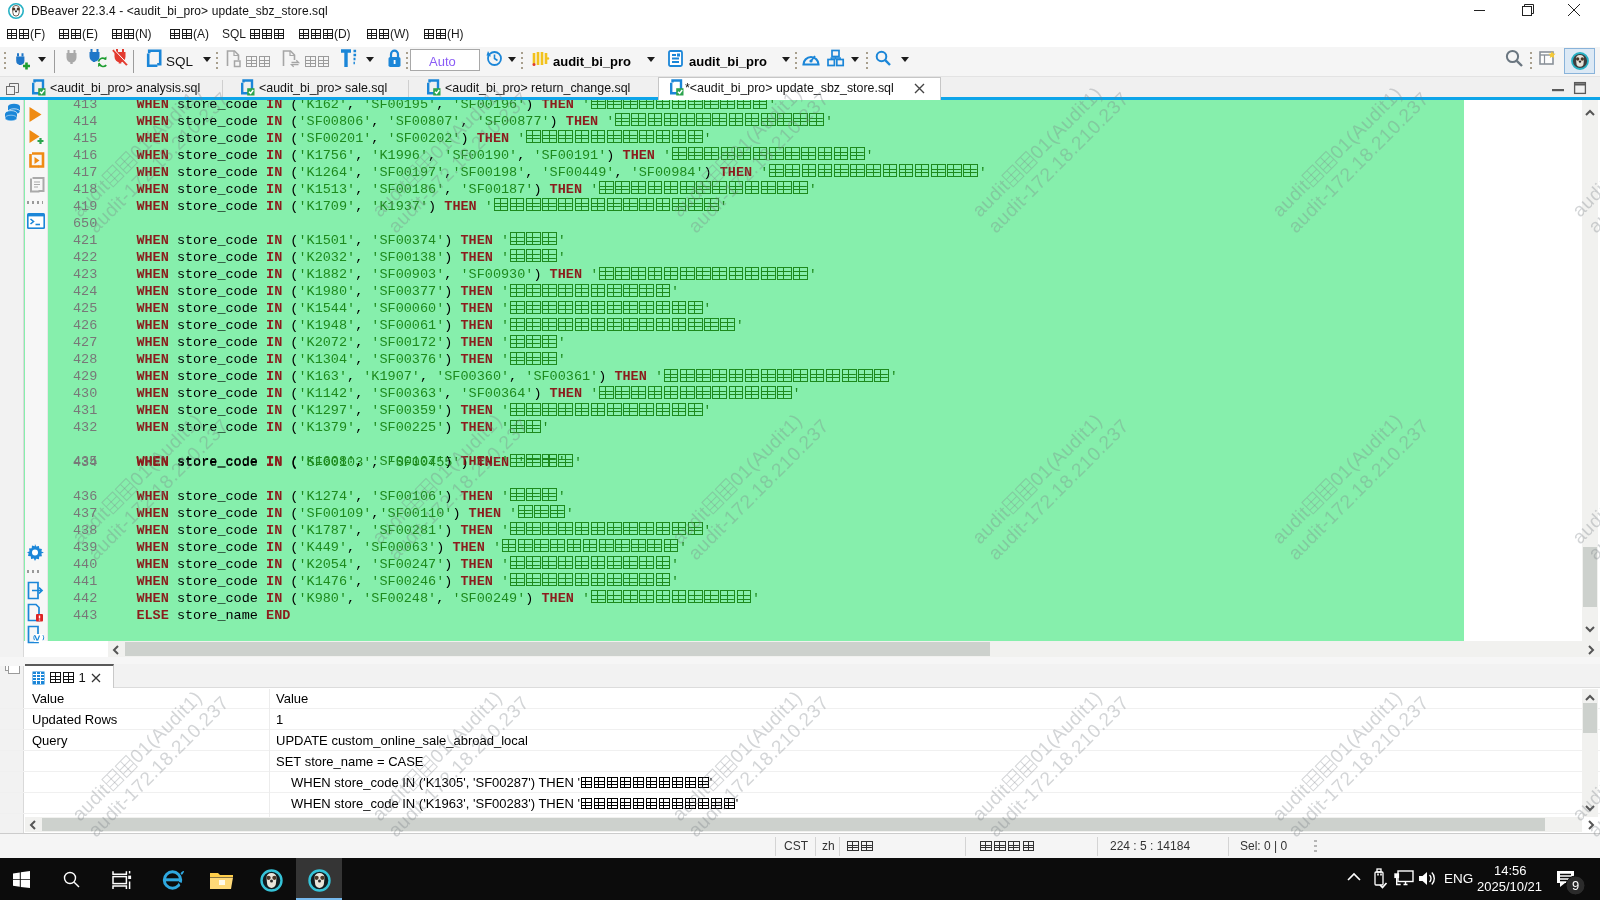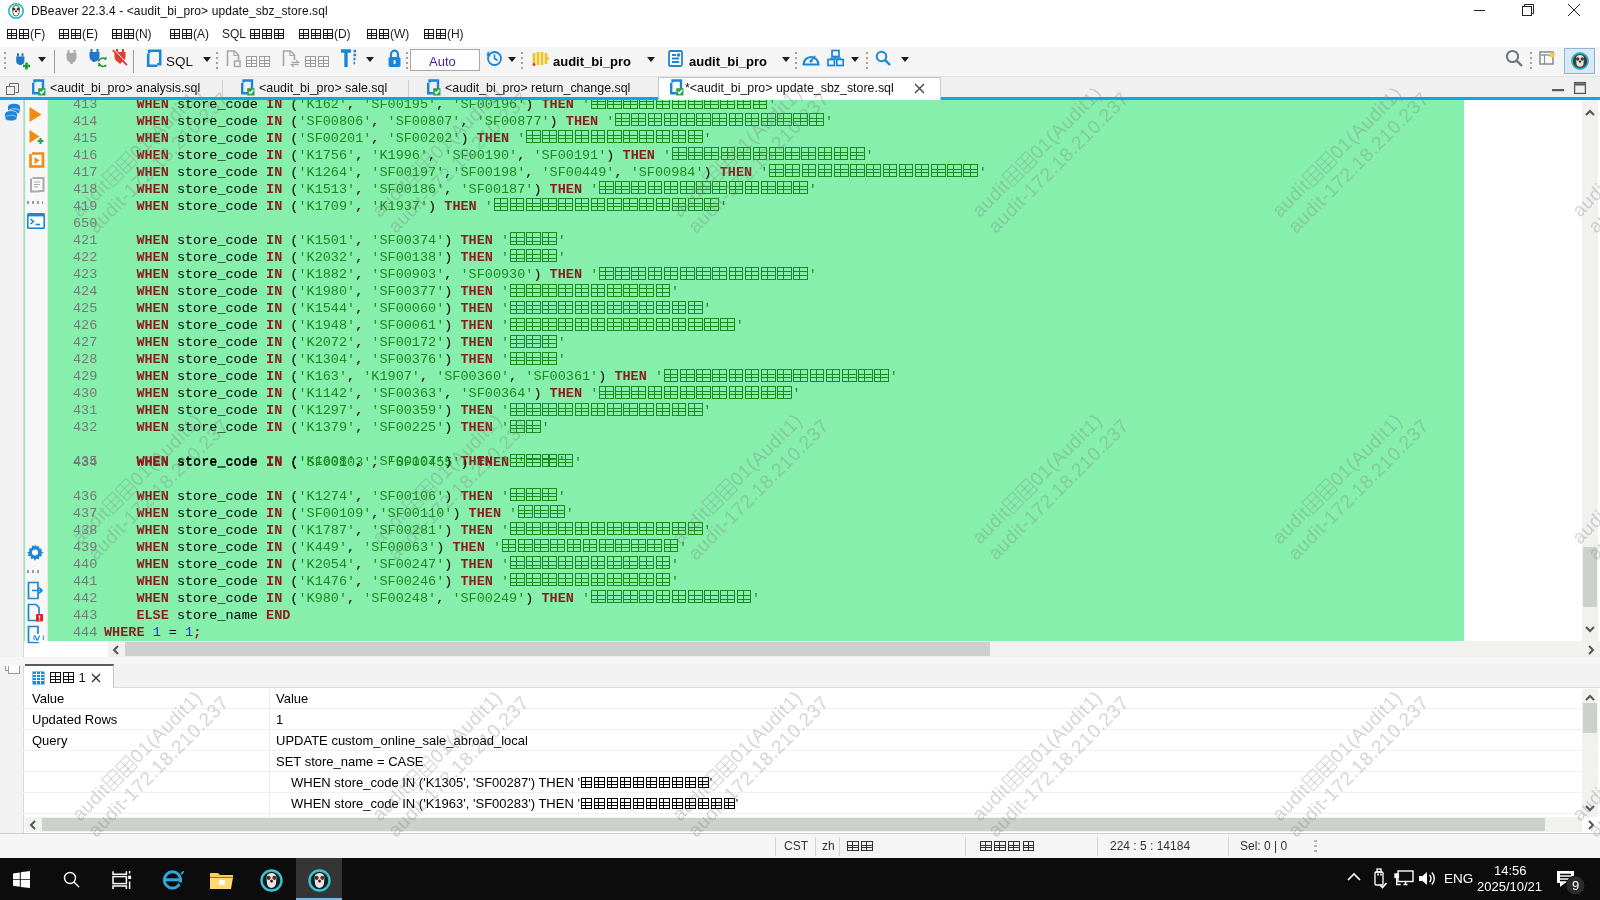--- a/index.html
+++ b/index.html
@@ -160,21 +160,21 @@
   <path d="M13.5 2h3M13.5 6h3M13.5 10h2M13.5 14h1.4" stroke="#1b86d8" stroke-width="2.6" stroke-dasharray="2.6 1.6"></path>
  </svg>
  <div class="car" style="left:366px;top:10px"></div>
  <svg class="abs" style="left:387px;top:2px" width="15" height="19" viewBox="0 0 15 19">
   <path d="M4 8V5.2a3.5 3.5 0 0 1 7 0V8" fill="none" stroke="#1b86d8" stroke-width="2.2"></path>
   <rect x="1.5" y="8" width="12" height="10" rx="1.8" fill="#1b86d8"></rect>
   <rect x="6.7" y="11" width="1.8" height="4" fill="#fff"></rect>
  </svg>
  <div class="hdl" style="left:406px"></div>
  <div class="abs" style="left:410px;top:2px;width:70px;height:22px;background:#fff;border:1px solid #a8a8a8"></div>
- <span class="abs" style="left:429px;top:7px;font-size:13px;color:#4c1d95">Auto</span>
+ <span class="abs" style="left:429px;top:7px;font-size:13px;color:#8b5cf6">Auto</span>
  <svg class="abs" style="left:486px;top:3px" width="17" height="17" viewBox="0 0 17 17" fill="none" stroke="#1b86d8">
   <circle cx="8.5" cy="8.5" r="6.5" stroke-width="1.8"></circle>
   <path d="M8.5 4.5v4l3 2" stroke-width="1.6"></path>
   <path d="M2 1l-1.5 4.5L5 6.5" fill="#1b86d8" stroke="none"></path>
  </svg>
  <div class="car" style="left:508px;top:10px"></div>
  <div class="hdl" style="left:521px"></div>
  <svg class="abs" style="left:532px;top:3px" width="17" height="17" viewBox="0 0 17 17">
   <path d="M2 3v11M6 2v13M10 2v13M14 3v11" stroke="#f2c21d" stroke-width="2.6"></path>
   <circle cx="2" cy="14.5" r="1.5" fill="#e03a2f"></circle>
@@ -301,21 +301,20 @@
 <div class="cl" style="top:353.55px"><span class="g">434</span><span class="cc">    <b class="k">WHEN</b> store_code <b class="k">IN</b> (<span class="s">'SF00103'</span>, <span class="s">'SF00455'</span>) <b class="k">THEN</b> <span class="s">'<i class="cj"></i><i class="cj"></i><i class="cj"></i>'</span></span></div>
 <div class="cl" style="top:353px"><span class="g">435</span><span class="cc">    <b class="k">WHEN</b> store_code <b class="k">IN</b> (<span class="s">'K1608'</span>, <span class="s">'SF00107'</span>) <b class="k">THEN</b> <span class="s">'<i class="cj"></i><i class="cj"></i><i class="cj"></i>'</span></span></div>
 <div class="cl" style="top:387.65px"><span class="g">436</span><span class="cc">    <b class="k">WHEN</b> store_code <b class="k">IN</b> (<span class="s">'K1274'</span>, <span class="s">'SF00106'</span>) <b class="k">THEN</b> <span class="s">'<i class="cj"></i><i class="cj"></i><i class="cj"></i>'</span></span></div>
 <div class="cl" style="top:404.70px"><span class="g">437</span><span class="cc">    <b class="k">WHEN</b> store_code <b class="k">IN</b> (<span class="s">'SF00109'</span>,<span class="s">'SF00110'</span>) <b class="k">THEN</b> <span class="s">'<i class="cj"></i><i class="cj"></i><i class="cj"></i>'</span></span></div>
 <div class="cl" style="top:421.75px"><span class="g">438</span><span class="cc">    <b class="k">WHEN</b> store_code <b class="k">IN</b> (<span class="s">'K1787'</span>, <span class="s">'SF00281'</span>) <b class="k">THEN</b> <span class="s">'<i class="cj"></i><i class="cj"></i><i class="cj"></i><i class="cj"></i><i class="cj"></i><i class="cj"></i><i class="cj"></i><i class="cj"></i><i class="cj"></i><i class="cj"></i><i class="cj"></i><i class="cj"></i>'</span></span></div>
 <div class="cl" style="top:438.80px"><span class="g">439</span><span class="cc">    <b class="k">WHEN</b> store_code <b class="k">IN</b> (<span class="s">'K449'</span>, <span class="s">'SF00063'</span>) <b class="k">THEN</b> <span class="s">'<i class="cj"></i><i class="cj"></i><i class="cj"></i><i class="cj"></i><i class="cj"></i><i class="cj"></i><i class="cj"></i><i class="cj"></i><i class="cj"></i><i class="cj"></i><i class="cj"></i>'</span></span></div>
 <div class="cl" style="top:455.85px"><span class="g">440</span><span class="cc">    <b class="k">WHEN</b> store_code <b class="k">IN</b> (<span class="s">'K2054'</span>, <span class="s">'SF00247'</span>) <b class="k">THEN</b> <span class="s">'<i class="cj"></i><i class="cj"></i><i class="cj"></i><i class="cj"></i><i class="cj"></i><i class="cj"></i><i class="cj"></i><i class="cj"></i><i class="cj"></i><i class="cj"></i>'</span></span></div>
 <div class="cl" style="top:472.90px"><span class="g">441</span><span class="cc">    <b class="k">WHEN</b> store_code <b class="k">IN</b> (<span class="s">'K1476'</span>, <span class="s">'SF00246'</span>) <b class="k">THEN</b> <span class="s">'<i class="cj"></i><i class="cj"></i><i class="cj"></i><i class="cj"></i><i class="cj"></i><i class="cj"></i><i class="cj"></i><i class="cj"></i><i class="cj"></i><i class="cj"></i>'</span></span></div>
 <div class="cl" style="top:489.95px"><span class="g">442</span><span class="cc">    <b class="k">WHEN</b> store_code <b class="k">IN</b> (<span class="s">'K980'</span>, <span class="s">'SF00248'</span>, <span class="s">'SF00249'</span>) <b class="k">THEN</b> <span class="s">'<i class="cj"></i><i class="cj"></i><i class="cj"></i><i class="cj"></i><i class="cj"></i><i class="cj"></i><i class="cj"></i><i class="cj"></i><i class="cj"></i><i class="cj"></i>'</span></span></div>
 <div class="cl" style="top:507.00px"><span class="g">443</span><span class="cc">    <b class="k">ELSE</b> store_name <b class="k">END</b></span></div>
-<div class="cl" style="top:524.05px"><span class="g">444</span><span class="cc"><b class="k">WHERE</b> <span class="n">1</span> = <span class="n">1</span><b class="k">;</b></span></div>
 </div>
 <div id="rail"></div>
 <div id="rail2"></div>
 <svg class="abs" style="left:4px;top:103px" width="17" height="19" viewBox="0 0 17 19">
  <ellipse cx="10" cy="3.6" rx="6" ry="2.8" fill="#1b86d8"></ellipse>
  <path d="M4 3.6v5c0 1.6 2.7 2.8 6 2.8s6-1.2 6-2.8v-5" fill="#1b86d8"></path>
  <ellipse cx="10" cy="8.6" rx="6" ry="2.8" fill="#1b86d8" stroke="#fff" stroke-width=".7"></ellipse>
  <ellipse cx="7" cy="10.4" rx="6" ry="2.8" fill="#1b86d8" stroke="#fff" stroke-width=".7"></ellipse>
  <path d="M1 10.4v4.6c0 1.6 2.7 2.8 6 2.8s6-1.2 6-2.8v-4.6" fill="#1b86d8"></path>
  <ellipse cx="7" cy="15" rx="6" ry="2.8" fill="#1b86d8" stroke="#fff" stroke-width=".5"></ellipse>

